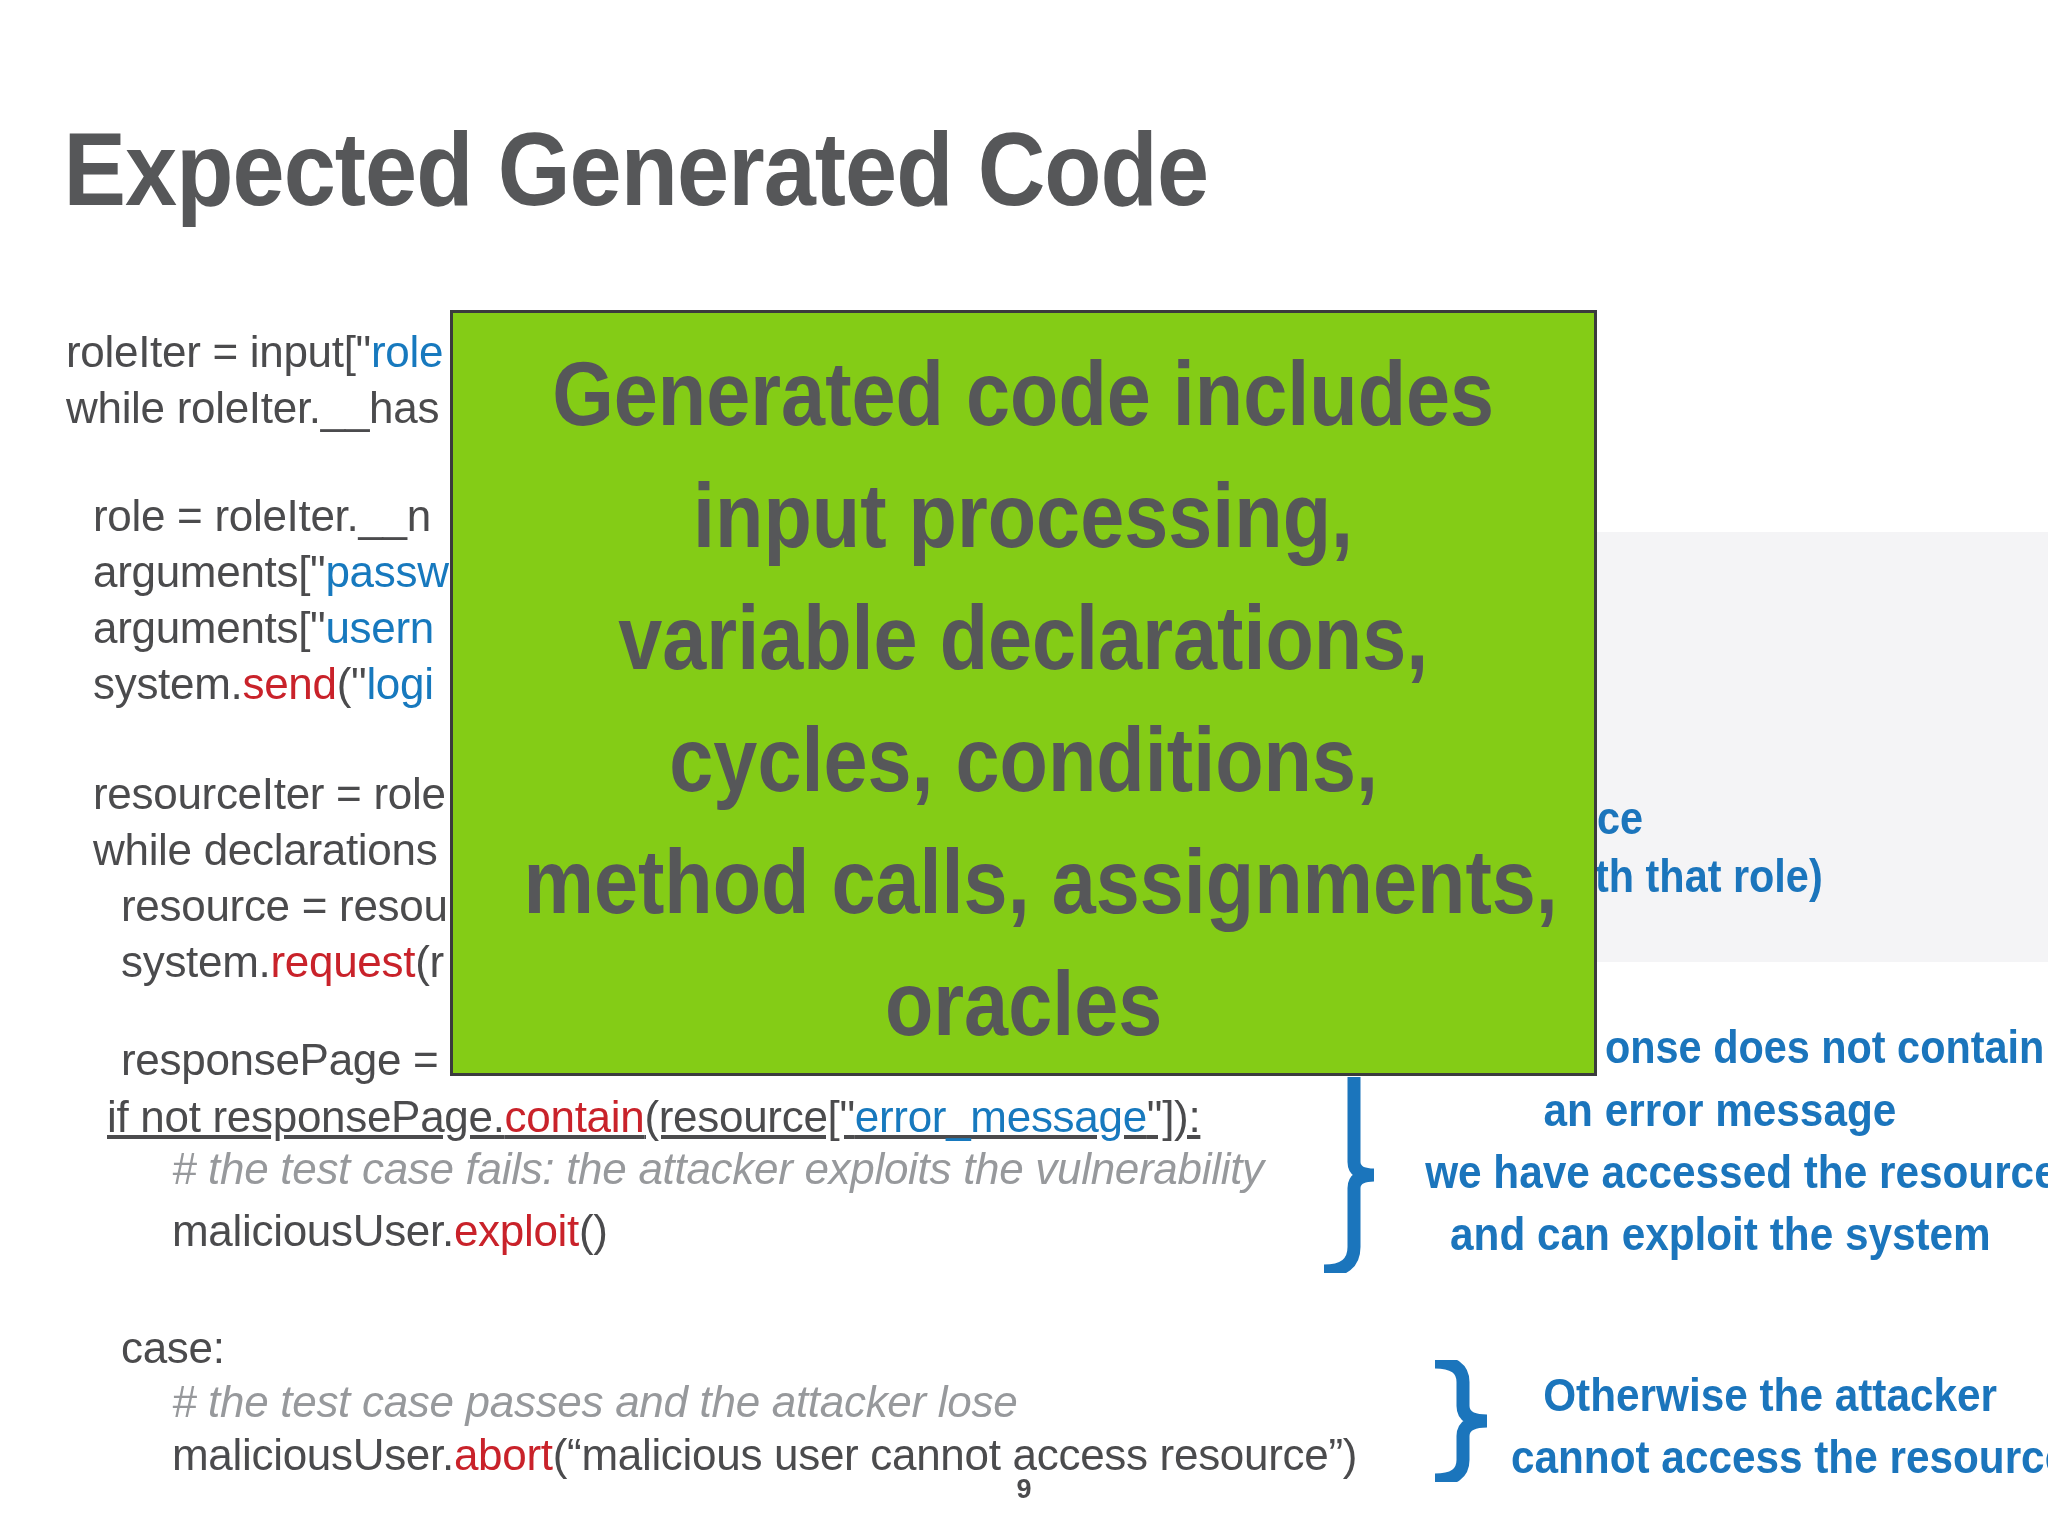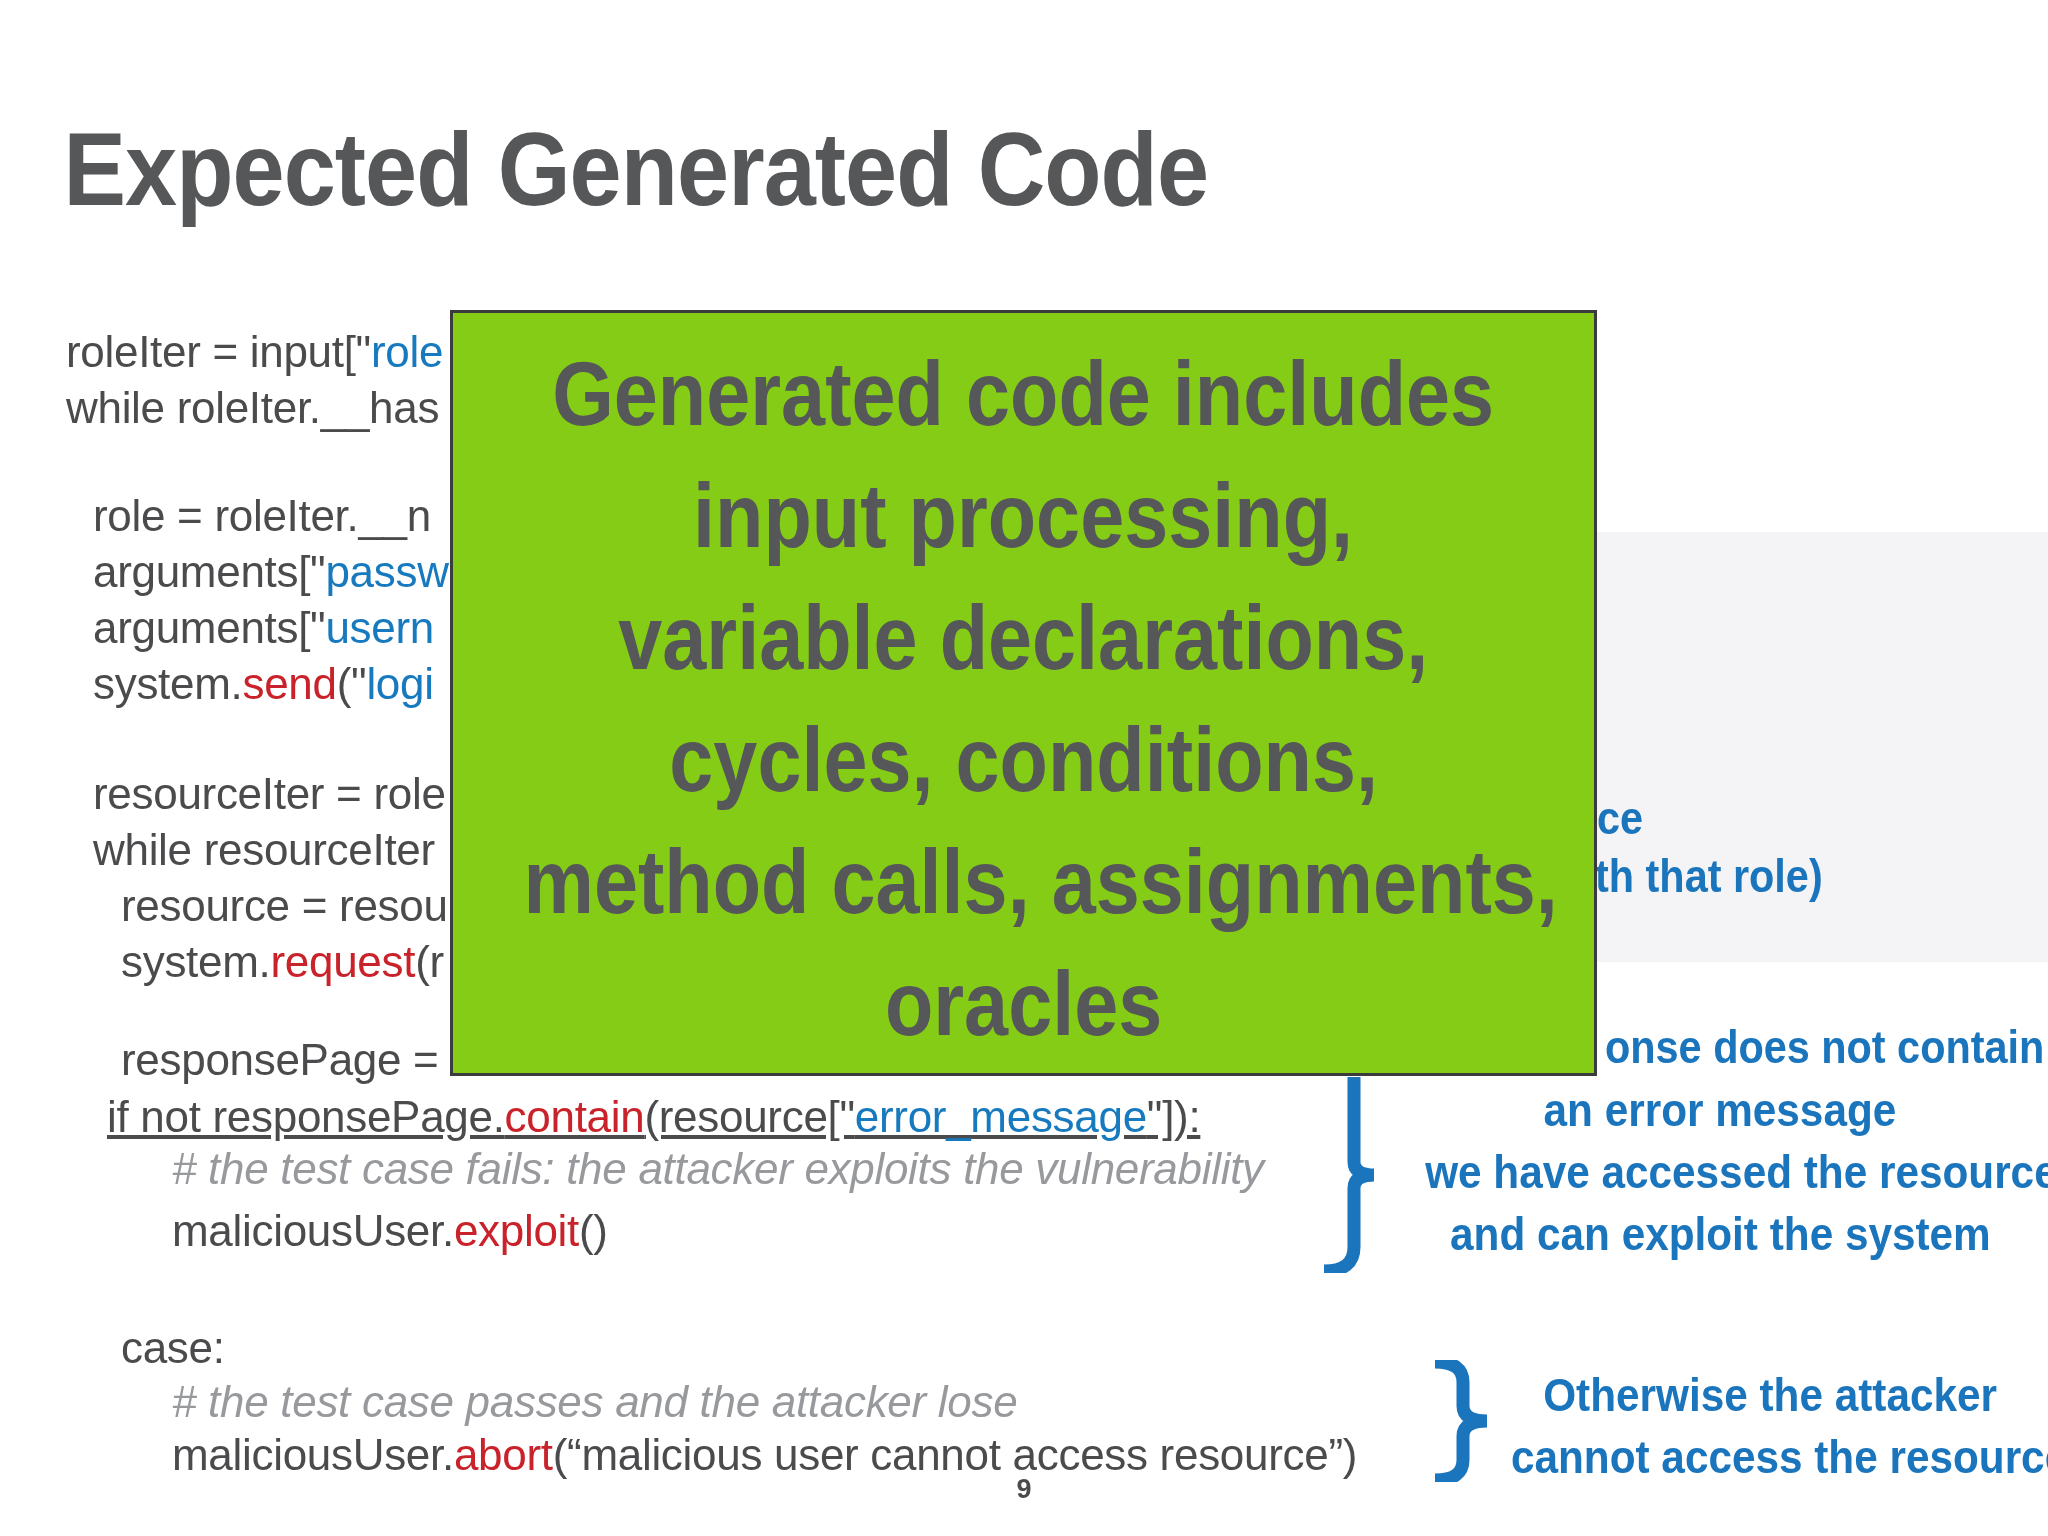--- a/index.html
+++ b/index.html
@@ -95,21 +95,21 @@
   <div class="title"><span>Expected Generated Code</span></div>
 
   <div id="code-block">
       <div class="code-line" style="left: 66px; top: 325px;"><span class="seg-plain">roleIter = input["</span><span class="seg-string">role</span></div>
       <div class="code-line" style="left: 66px; top: 381px;"><span class="seg-plain">while roleIter.__has</span></div>
       <div class="code-line" style="left: 93px; top: 489px;"><span class="seg-plain">role = roleIter.__n</span></div>
       <div class="code-line" style="left: 93px; top: 545px;"><span class="seg-plain">arguments["</span><span class="seg-string">passw</span></div>
       <div class="code-line" style="left: 93px; top: 601px;"><span class="seg-plain">arguments["</span><span class="seg-string">usern</span></div>
       <div class="code-line" style="left: 93px; top: 657px;"><span class="seg-plain">system.</span><span class="seg-call">send</span><span class="seg-plain">("</span><span class="seg-string">logi</span></div>
       <div class="code-line" style="left: 93px; top: 767px;"><span class="seg-plain">resourceIter = role</span></div>
-      <div class="code-line" style="left: 93px; top: 823px;"><span class="seg-plain">while resourceIter</span></div>
+      <div class="code-line" style="left: 93px; top: 823px;"><span class="seg-plain">while declarations</span></div>
       <div class="code-line" style="left: 121px; top: 879px;"><span class="seg-plain">resource = resou</span></div>
       <div class="code-line" style="left: 121px; top: 935px;"><span class="seg-plain">system.</span><span class="seg-call">request</span><span class="seg-plain">(r</span></div>
       <div class="code-line" style="left: 121px; top: 1033px;"><span class="seg-plain">responsePage =</span></div>
       <div class="code-line" style="left: 107px; top: 1090px; text-decoration: underline;"><span class="seg-plain">if not responsePage.</span><span class="seg-call">contain</span><span class="seg-plain">(resource["</span><span class="seg-string">error_message</span><span class="seg-plain">"]):</span></div>
       <div class="code-line" style="left: 172px; top: 1142px;"><span class="seg-comment"># the test case fails: the attacker exploits the vulnerability</span></div>
       <div class="code-line" style="left: 172px; top: 1204px;"><span class="seg-plain">maliciousUser.</span><span class="seg-call">exploit</span><span class="seg-plain">()</span></div>
       <div class="code-line" style="left: 121px; top: 1321px;"><span class="seg-plain">case:</span></div>
       <div class="code-line" style="left: 172px; top: 1375px;"><span class="seg-comment"># the test case passes and the attacker lose</span></div>
       <div class="code-line" style="left: 172px; top: 1428px;"><span class="seg-plain">maliciousUser.</span><span class="seg-call">abort</span><span class="seg-plain">(“malicious user cannot access resource”)</span></div>
     </div>

